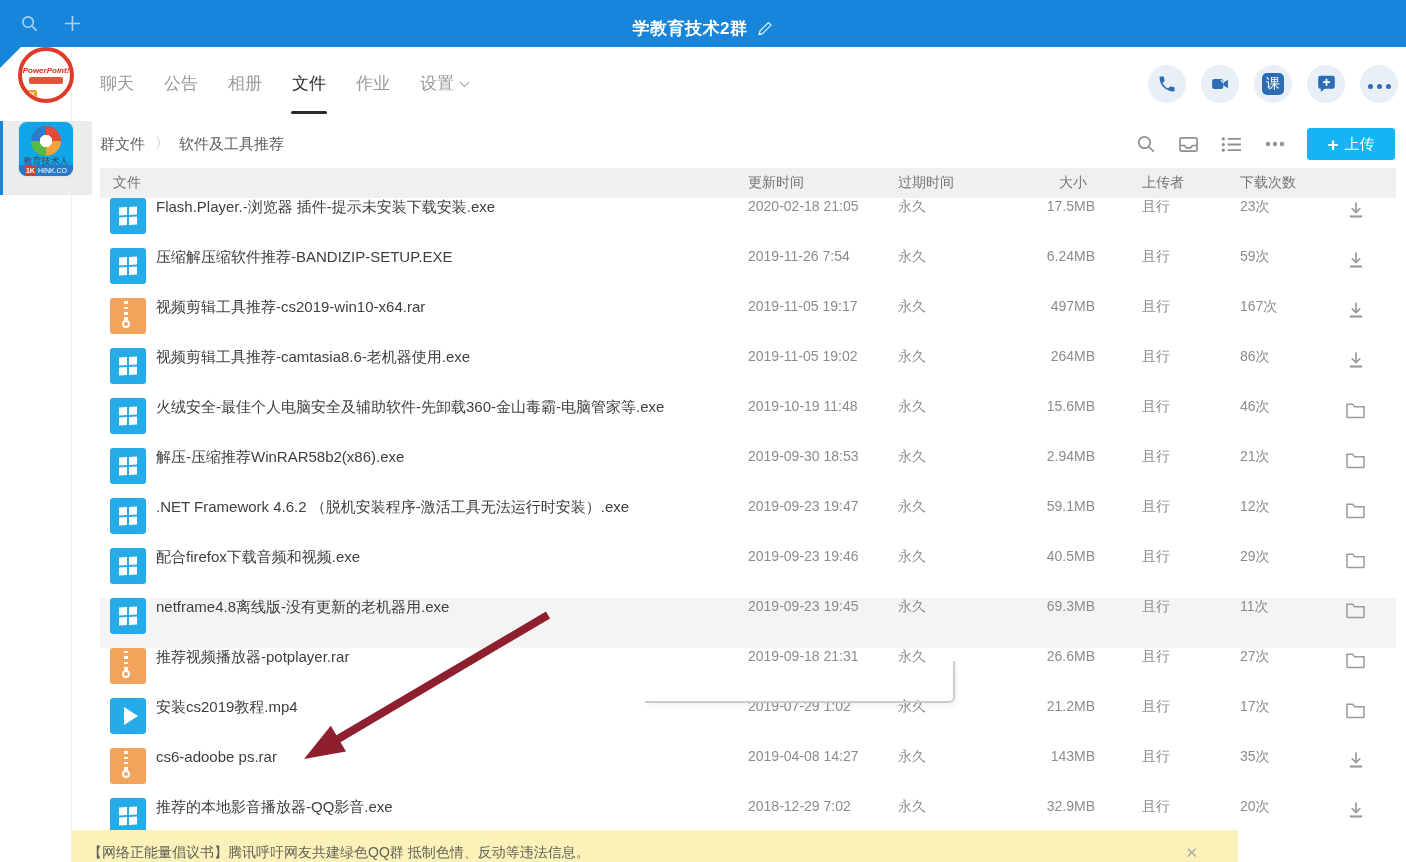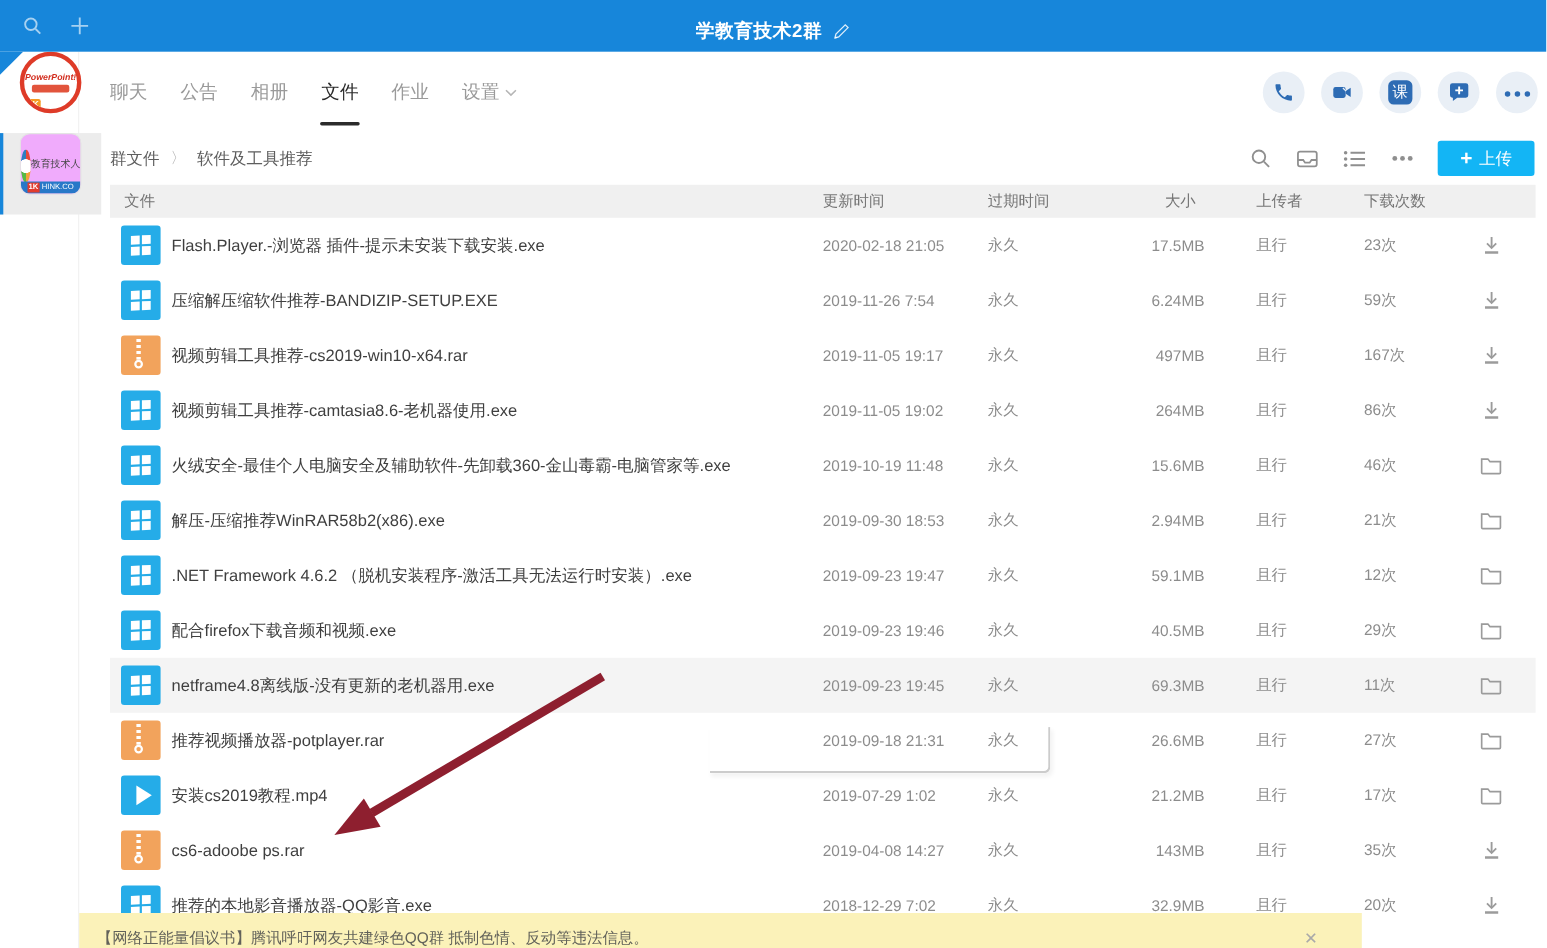--- a/index.html
+++ b/index.html
@@ -24,21 +24,21 @@
   
   .sidebar{position:absolute;left:0;top:47px;width:72px;height:815px;background:#fff;border-right:1px solid #f1f1f1;z-index:20}
   .fold-tri{position:absolute;left:0;top:0;width:0;height:0;border-top:21px solid var(--titlebar);border-right:21px solid transparent}
   .side-item{position:relative;width:92px;height:74px;display:flex;align-items:flex-start;justify-content:center;cursor:pointer}
   .side-item.selected{background:#ececec}
   .side-item.selected::before{content:"";position:absolute;left:0;top:0;width:3px;height:100%;background:var(--titlebar)}
   .avatar1{width:56px;height:56px;border-radius:50%;background:#fff;border:4px solid #de3b28;position:relative;display:flex;flex-direction:column;align-items:center;justify-content:center;overflow:hidden}
   .avatar1 .a1-text{font-size:8px;color:#d22c1d;font-style:italic;font-weight:bold;white-space:nowrap}
   .avatar1 .a1-band{width:34px;height:7px;background:#e2543c;border-radius:2px;margin-top:2px}
   .avatar1 .a1-badge{position:absolute;left:1px;bottom:0;background:#f59a23;color:#fff;font-size:8px;font-weight:bold;padding:0 2px;border-radius:2px}
-  .avatar2{width:56px;height:56px;border-radius:9px;background:#f0abfc;border:1px solid #e4e4e4;position:relative;display:flex;flex-direction:row;align-items:center;overflow:hidden}
+  .avatar2{width:56px;height:56px;border-radius:9px;background:#0ea5e9;border:1px solid #e4e4e4;position:relative;display:flex;flex-direction:column;align-items:center;overflow:hidden}
   .swirl{width:30px;height:30px;margin-top:4px;border-radius:50%;
     background:radial-gradient(circle,#fff 0 6px,transparent 6.5px),
     conic-gradient(#e8483a 0 90deg,#f2a23b 90deg 180deg,#57b947 180deg 270deg,#2e7fc1 270deg 360deg)}
   .avatar2 .a2-text{font-size:9px;color:#444;white-space:nowrap;line-height:10px}
   .a2-strip{position:absolute;left:0;bottom:0;width:100%;height:11px;background:#2878c8;display:flex;align-items:center;justify-content:center;gap:2px}
   .a2-strip .a2-badge{background:#e23b2e;color:#fff;font-size:7px;font-weight:bold;padding:0 1px;line-height:9px}
   .a2-strip .a2-sub{color:#fff;font-size:7px;line-height:9px}
 
   
   .content{position:absolute;left:72px;top:47px;width:1334px;height:815px;background:#fff}
@@ -69,21 +69,21 @@
   .tablewrap{margin-left:28px;margin-right:10px}
   .t-head{display:flex;align-items:center;height:30px;background:var(--header-band);color:#757575;font-size:14px}
   .h-file{flex:1;padding-left:13px}
   .c-updated{width:150px}
   .c-expire{width:97px}
   .c-size{width:100px;text-align:right}
   .h-size{padding-right:8px}
   .c-uploader{width:110px;padding-left:47px}
   .c-downloads{width:98px;padding-left:35px}
   .c-action{width:93px;display:flex;justify-content:center;padding-left:12px}
-  .file-row{display:flex;align-items:center;height:50px;color:#8c8c8c;font-size:14px;cursor:default}
+  .file-row{display:flex;align-items:flex-start;height:50px;color:#8c8c8c;font-size:14px;cursor:default}
   .file-row.highlighted{background:var(--highlight-row)}
   .col-icon{width:36px;height:36px;margin:0 10px;flex:none}
   .col-name{flex:1;color:#3f3f3f;font-size:15px;white-space:nowrap;overflow:hidden;text-overflow:ellipsis;padding-right:12px}
   .file-icon{width:36px;height:36px;border-radius:3px;position:relative;display:flex;align-items:center;justify-content:center}
   .type-exe,.type-mp4{background:var(--file-icon-blue)}
   .type-rar{background:var(--file-icon-orange)}
   .win-logo{display:grid;grid-template-columns:8px 8px;grid-template-rows:8px 8px;gap:2px;transform:skewY(-3deg)}
   .win-logo i{background:#fff;display:block}
   .zip-line{position:absolute;left:14px;top:3px;width:4px;height:19px;
     background:repeating-linear-gradient(180deg,#fff 0 2.5px,rgba(255,255,255,0) 2.5px 5.5px)}

